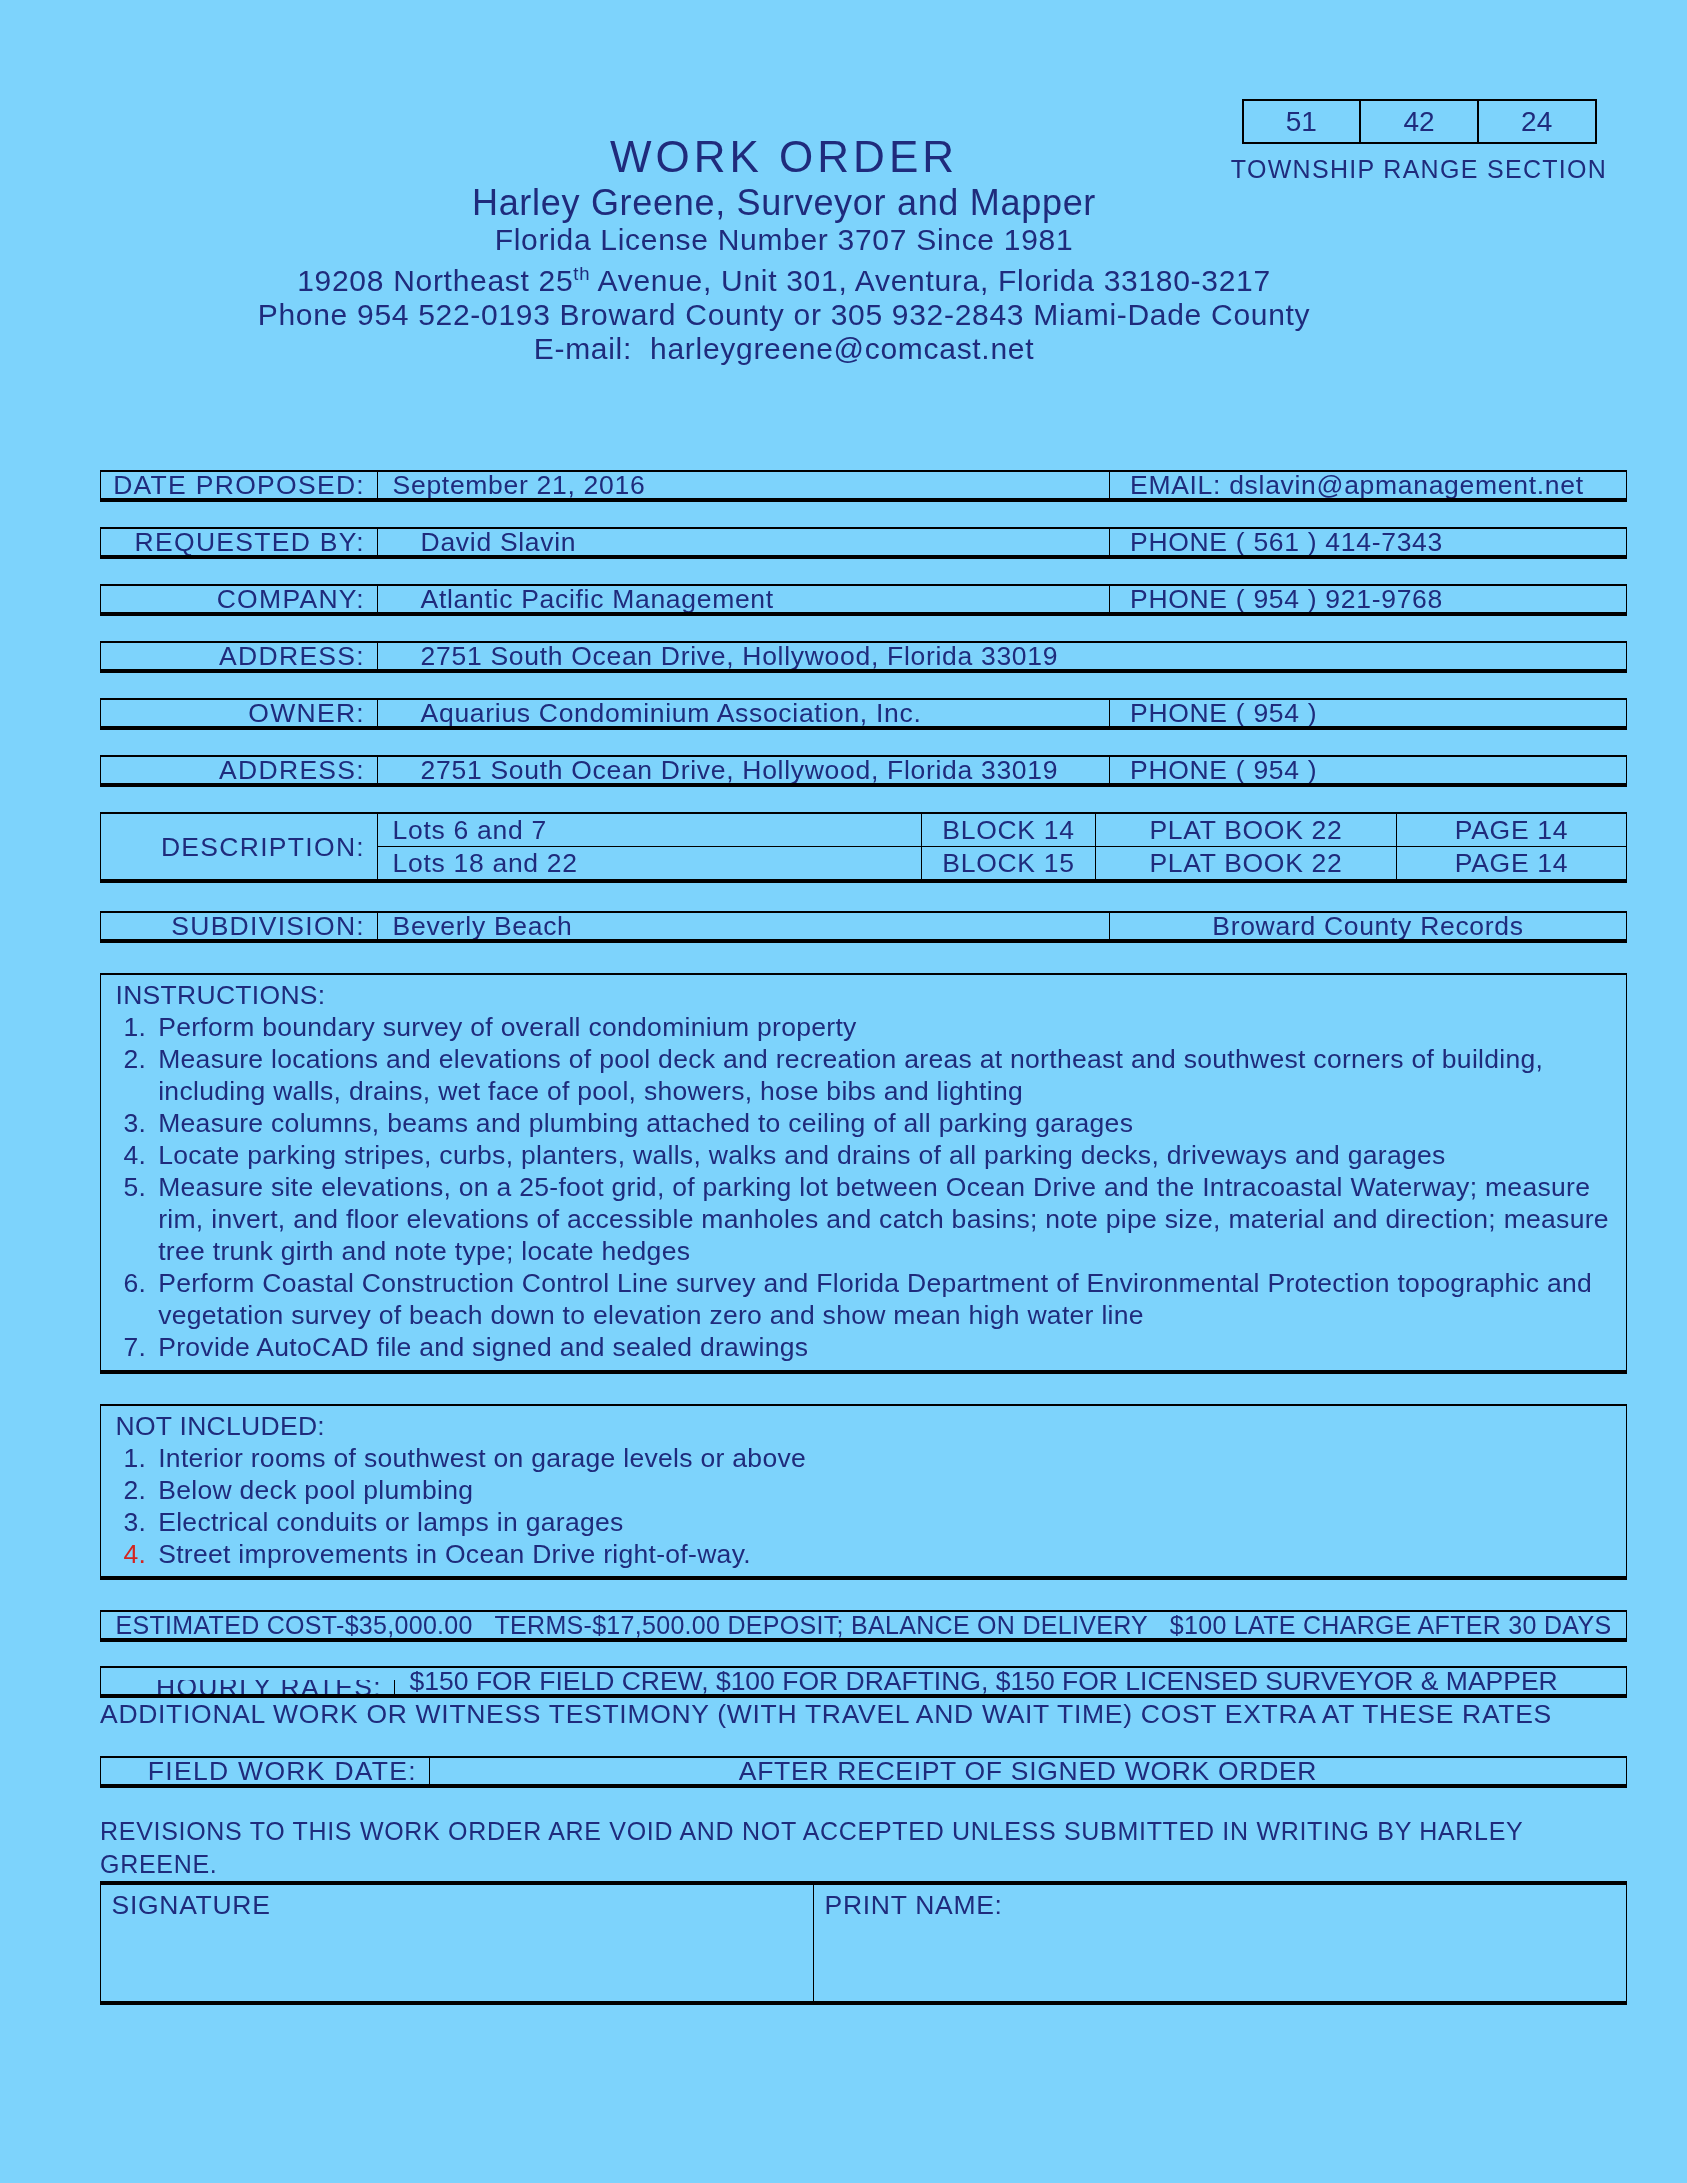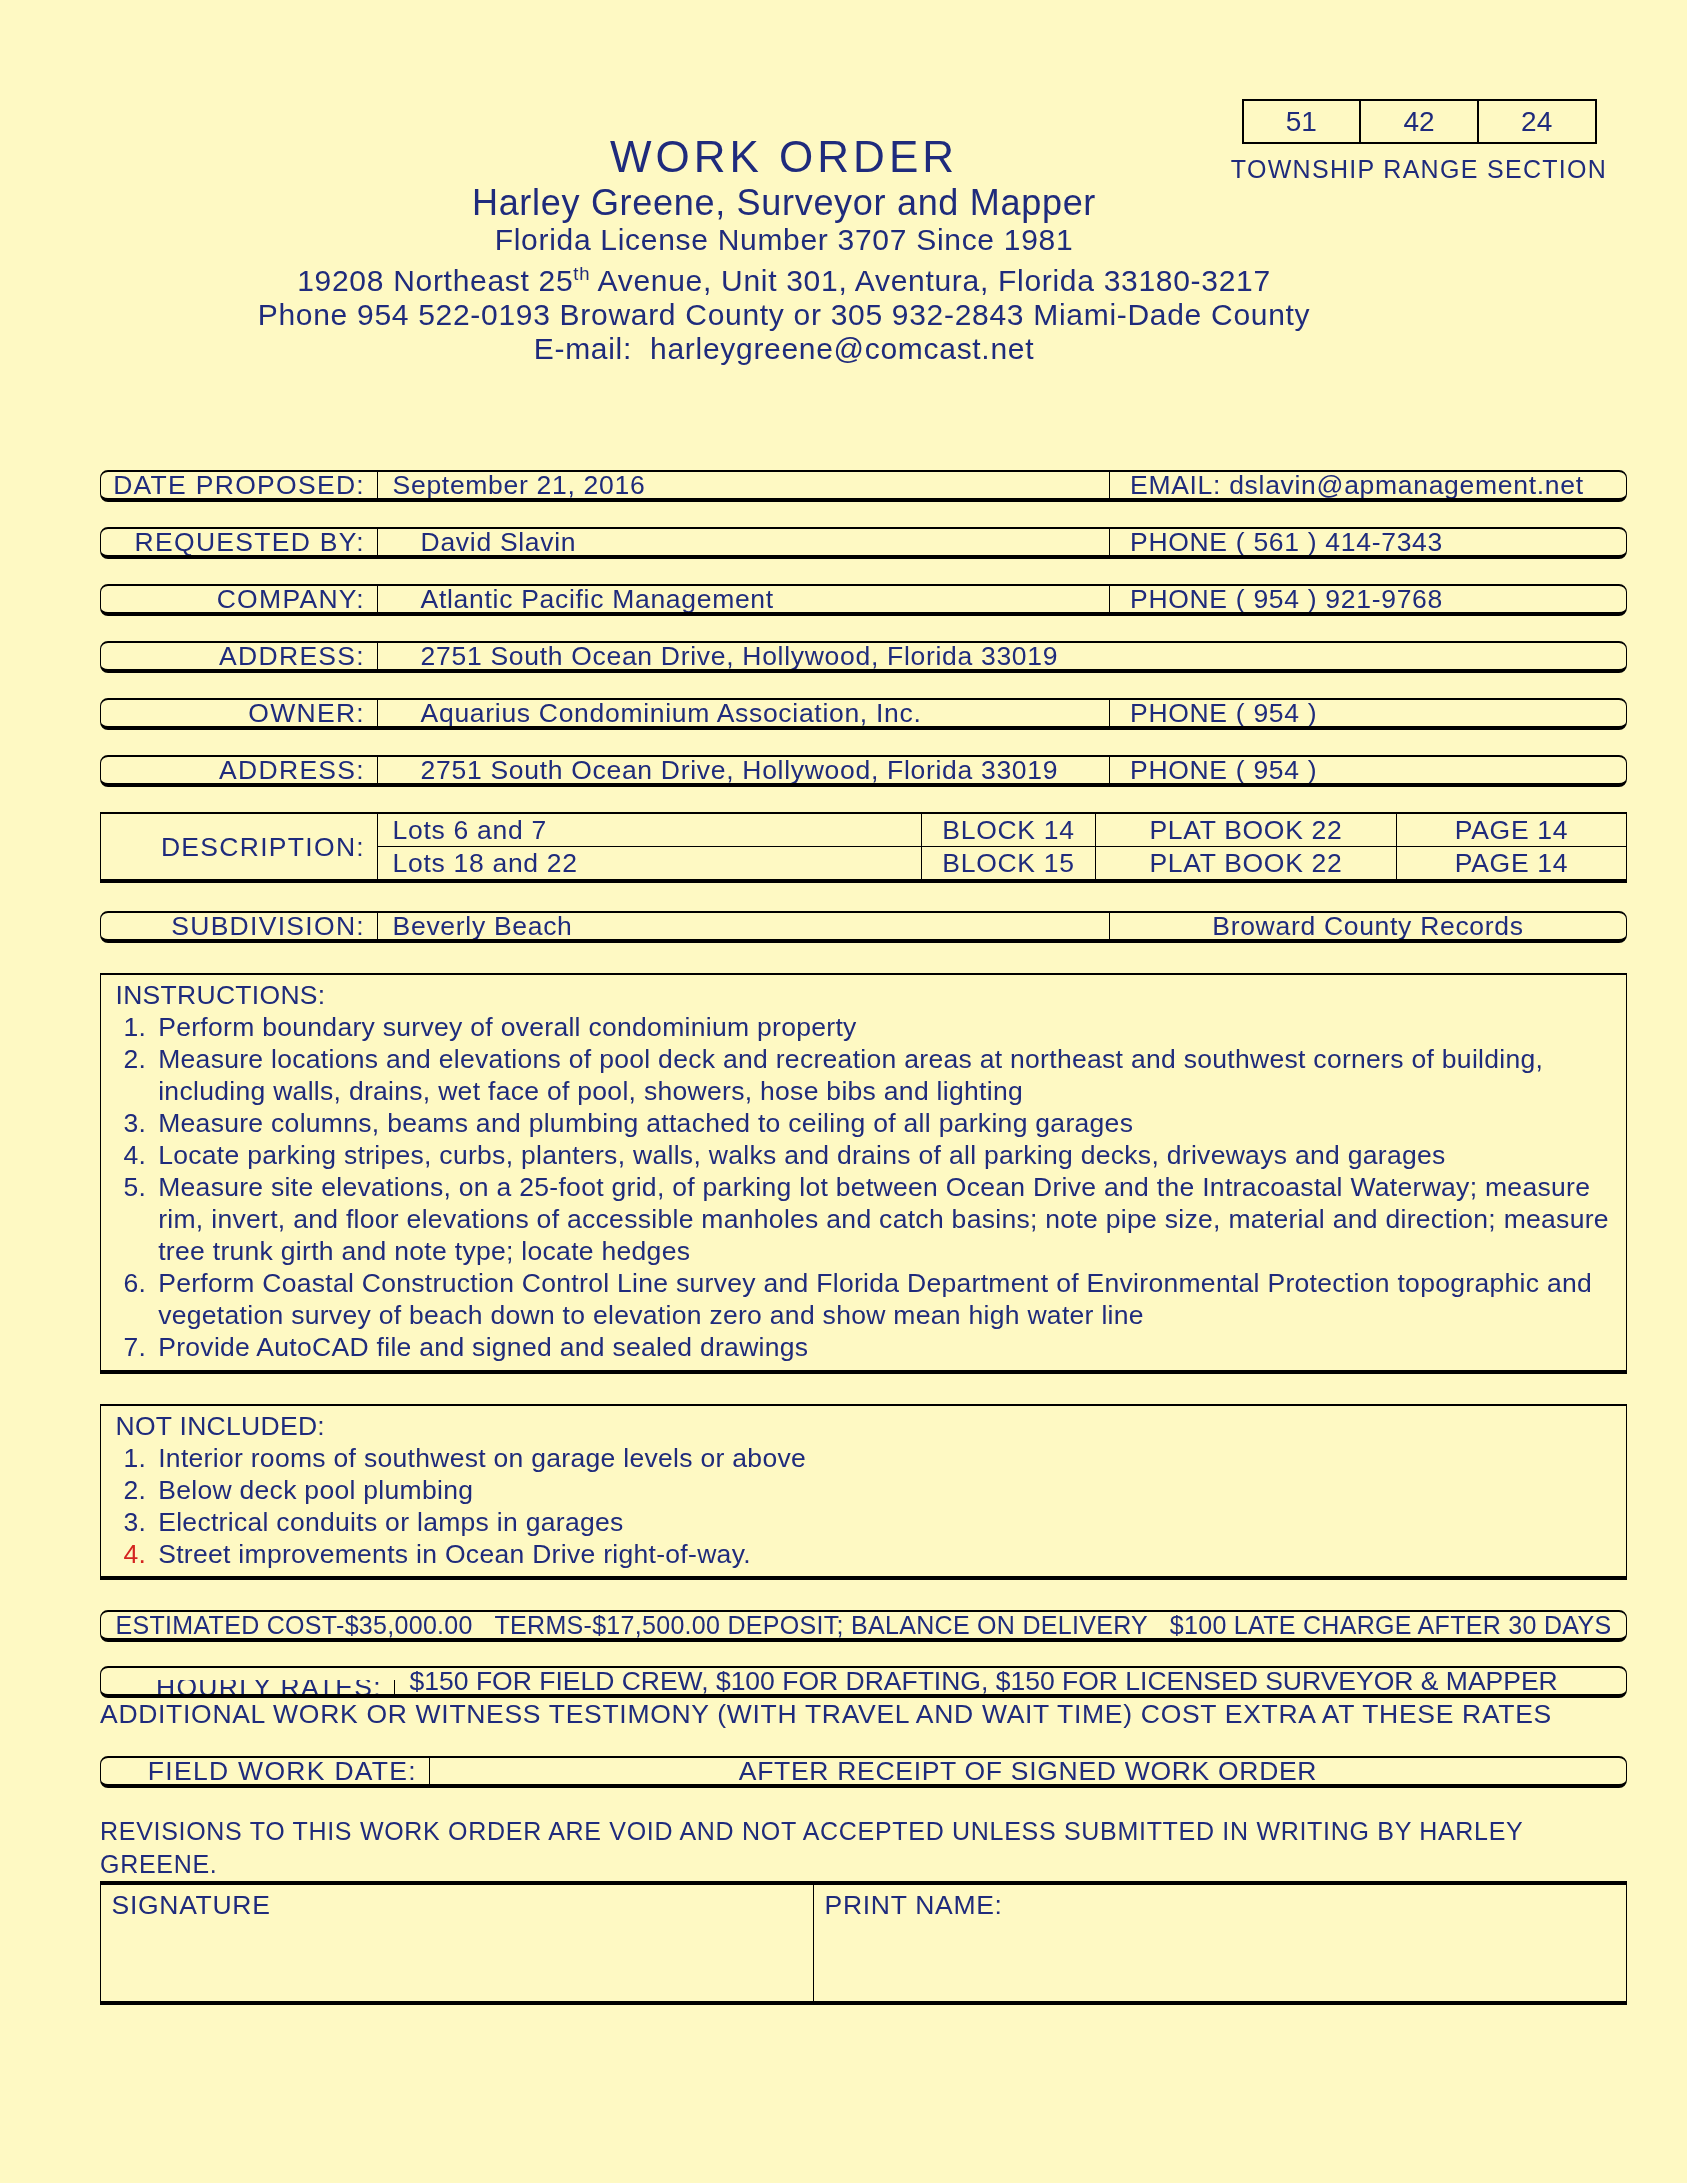--- a/index.html
+++ b/index.html
@@ -1,20 +1,20 @@
 <!DOCTYPE html>
 <html style="font-size:10.6px"><head>
 <meta charset="utf-8">
 <style>
   * { margin:0; padding:0; box-sizing:border-box; }
   html,body { background:#ffffff; }
   .page {
     position:relative;
     width:1687px; height:2183px;
-    background:#fef9c3;
+    background:#7dd3fc;
     font-family:"Liberation Sans", "DejaVu Sans", sans-serif;
     color:#1f2b7c;
     overflow:hidden;
   }
   .content { position:absolute; left:100px; top:0; width:1527px; }
 
   
   .township-block { position:absolute; left:1224px; top:99px; width:390px; text-align:center; }
   .township-table { display:flex; width:355px; margin:0 auto; border:2px solid #000; }
   .township-cell {
@@ -30,21 +30,20 @@
   .doc-line { font-size:30px; letter-spacing:0.7px; line-height:34px; }
   .doc-line sup { font-size:18.5px; }
   .pre { white-space:pre-wrap; }
 
   
   .bar {
     display:flex; align-items:stretch; height:32px;
     border-top:2.6px solid #000; border-bottom:4.6px solid #000;
     border-left:1.3px solid #000; border-right:1.3px solid #000;
     font-size:26.5px;
-    border-radius:8px;
   }
   .bar .cell { display:flex; align-items:center; overflow:hidden; white-space:nowrap; }
   .cell-label { width:277px; justify-content:flex-end; padding-right:12px; letter-spacing:1.3px; border-right:1.3px solid #000; }
   .cell-value { flex:1; padding-left:14.6px; letter-spacing:0.7px; }
   .cell-right { width:517px; border-left:1.3px solid #000; padding-left:20px; letter-spacing:0.7px; }
 
   .row-gap { margin-top:25px;gap:28px; }
 
   
   .desc-table {

